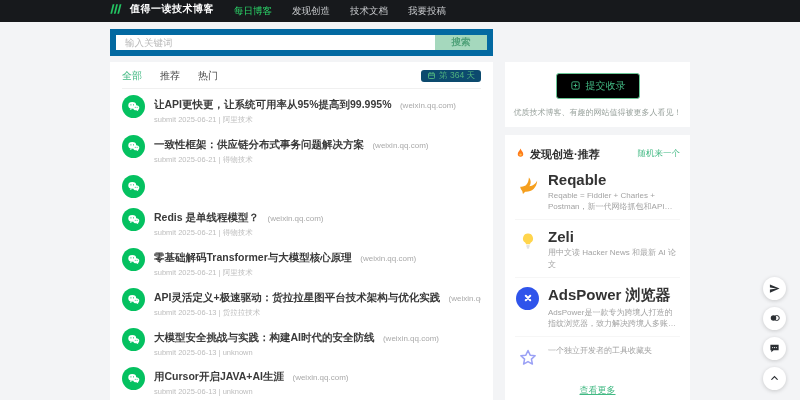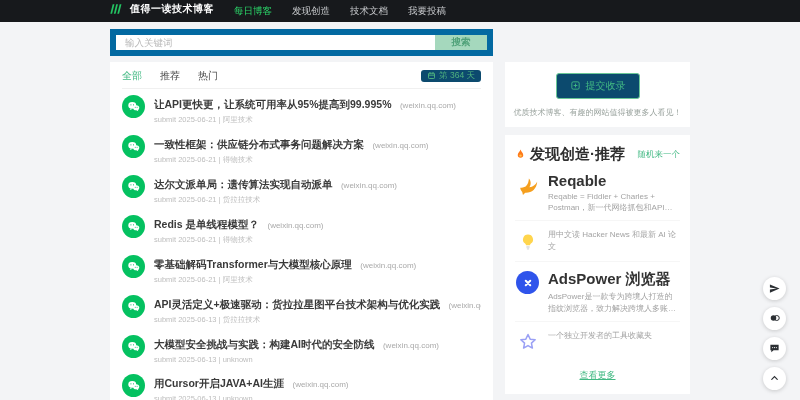--- a/index.html
+++ b/index.html
@@ -36,25 +36,25 @@
   .wx-icon { width:23px; height:23px; border-radius:50%; background:#04c160; flex-shrink:0; display:flex; align-items:center; justify-content:center; margin-top:1px; }
   .a-body { min-width:0; }
   .a-titleline { white-space:nowrap; overflow:hidden; }
   .a-title { font-size:10.5px; color:#3a3a3a; font-weight:bold; cursor:pointer; }
   .a-src { font-size:8px; color:#a9a9a9; margin-left:4px; }
   .a-meta { font-size:7.5px; color:#bdbdbd; margin-top:3px; }
 
   
   .side-card { background:#fff; margin-bottom:8px; padding:10px; }
   .submit-card { text-align:center; padding:11px 8px 9px; }
-  .submit-btn { display:inline-flex; align-items:center; gap:5px; border:1px solid #69c796; background:#0c4a6e; color:#42b983; font-size:10px; padding:5px 13px; border-radius:3px; cursor:pointer; }
+  .submit-btn { display:inline-flex; align-items:center; gap:5px; border:1px solid #69c796; background:#000000; color:#42b983; font-size:10px; padding:5px 13px; border-radius:3px; cursor:pointer; }
   .submit-note { font-size:8px; color:#9aa39e; margin-top:8px; white-space:nowrap; overflow:hidden; }
 
   .disc-head { display:flex; align-items:center; gap:4px; }
-  .disc-title { font-size:15px; font-weight:bold; color:#2f2f2f; }
+  .disc-title { font-size:11px; font-weight:bold; color:#2f2f2f; }
   .disc-refresh { margin-left:auto; font-size:8.5px; color:#42b983; cursor:pointer; }
   .disc-item { display:flex; gap:8px; padding:8px 0 7px; cursor:pointer; }
   .disc-item + .disc-item { border-top:1px solid #f6f6f6; }
   .disc-ic { width:25px; height:25px; flex-shrink:0; display:flex; align-items:center; justify-content:center; }
   .ads-circle { width:23px; height:23px; border-radius:50%; background:#2f54eb; display:flex; align-items:center; justify-content:center; }
   .disc-name { font-size:15px; font-weight:bold; color:#333; margin-bottom:2px; }
   .disc-desc { font-size:8px; color:#a3a3a3; line-height:1.4; display:-webkit-box; -webkit-line-clamp:2; -webkit-box-orient:vertical; overflow:hidden; }
   .disc-more { text-align:center; font-size:9px; color:#42b983; padding:7px 0 2px; cursor:pointer;text-decoration:underline; }
 
   
@@ -172,27 +172,20 @@
                     <path d="M19.8 19.6l-1-2.6-2.3 1z"></path>
                   </g>
                   <g fill="#04c160">
                     <circle cx="7.9" cy="9.3" r=".9"></circle>
                     <circle cx="12" cy="9.3" r=".9"></circle>
                     <circle cx="14.8" cy="13.3" r=".8"></circle>
                     <circle cx="17.8" cy="13.3" r=".8"></circle>
                   </g>
                 </svg>
     </span>
-    <div class="a-body">
-      <div class="a-titleline">
-        <span class="a-title">达尔文派单局：遗传算法实现自动派单</span>
-        <span class="a-src">(weixin.qq.com)</span>
-      </div>
-      <div class="a-meta">submit   2025-06-21  |  货拉拉技术</div>
-    </div>
   </div>
 
   <div class="article-row">
     <span class="wx-icon">
       <svg width="15" height="15" viewBox="0 0 24 24">
                   <g fill="#fff">
                     <ellipse cx="10" cy="10.2" rx="6.3" ry="5.3"></ellipse>
                     <path d="M6 17.6l1.4-3 2.8 1.2z"></path>
                     <ellipse cx="16.3" cy="14" rx="4.9" ry="4.1"></ellipse>
                     <path d="M19.8 19.6l-1-2.6-2.3 1z"></path>
@@ -363,20 +356,21 @@
 
         <div class="disc-item">
           <span class="disc-ic">
             <svg width="20" height="20" viewBox="0 0 24 24">
                 <path fill="#ffd54d" d="M12 3a6 6 0 00-3.5 10.9c.8.6 1 1.4 1 2.1h5c0-.7.2-1.5 1-2.1A6 6 0 0012 3z"></path>
                 <rect x="9.8" y="17" width="4.4" height="1.8" rx=".9" fill="#d9d9d9"></rect>
                 <rect x="10.4" y="19.4" width="3.2" height="1.5" rx=".7" fill="#d9d9d9"></rect>
               </svg>
           </span>
           <div>
+            <div class="disc-name">Zeli</div>
             <div class="disc-desc">用中文读 Hacker News 和最新 AI 论文</div>
           </div>
         </div>
 
         <div class="disc-item">
           <span class="disc-ic">
             <span class="ads-circle">
                 <svg width="12" height="12" viewBox="0 0 24 24" fill="none" stroke="#fff" stroke-width="4" stroke-linecap="round">
                   <path d="M7.5 7.5l9 9M16.5 7.5l-9 9"></path>
                 </svg>

